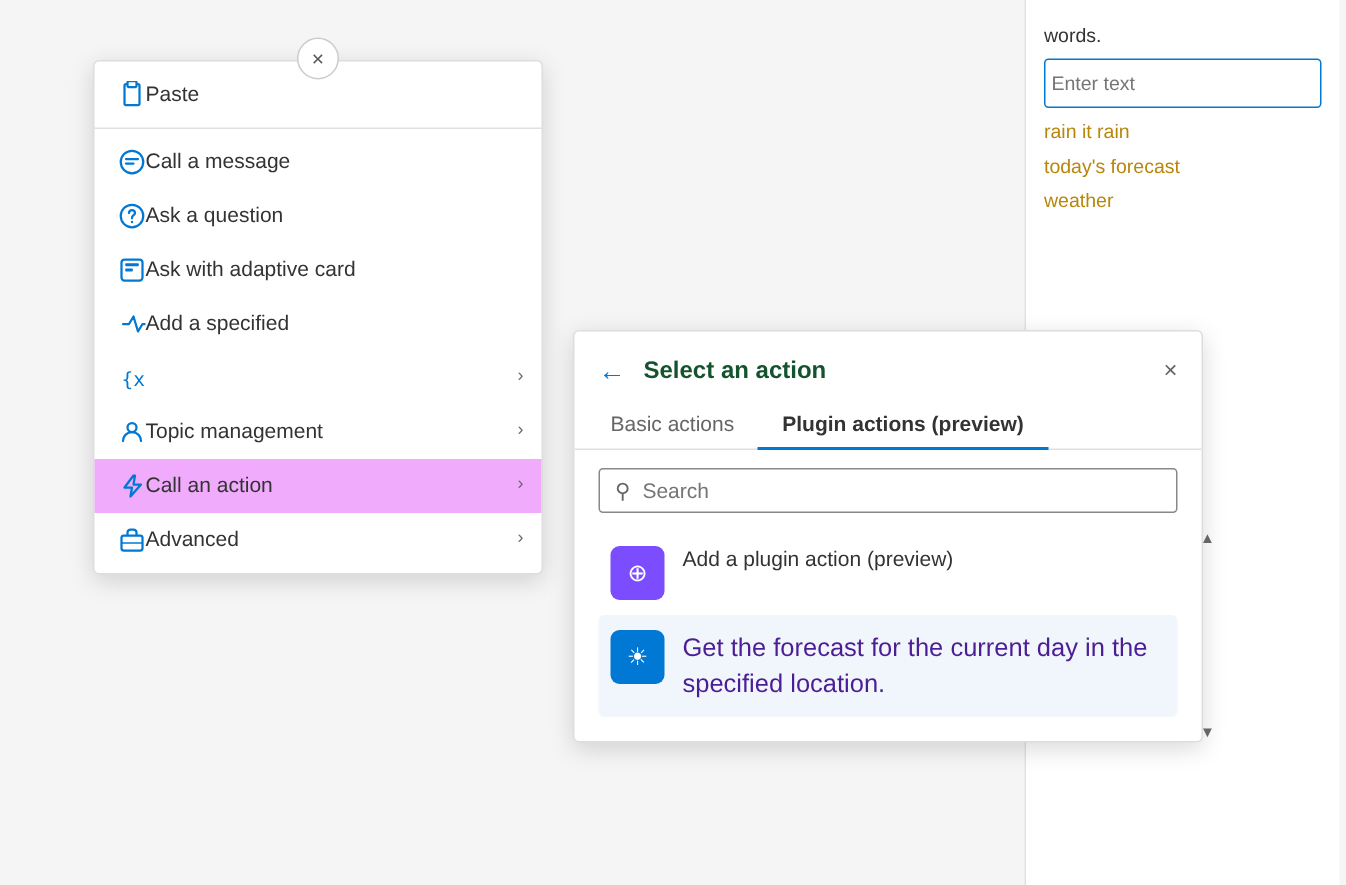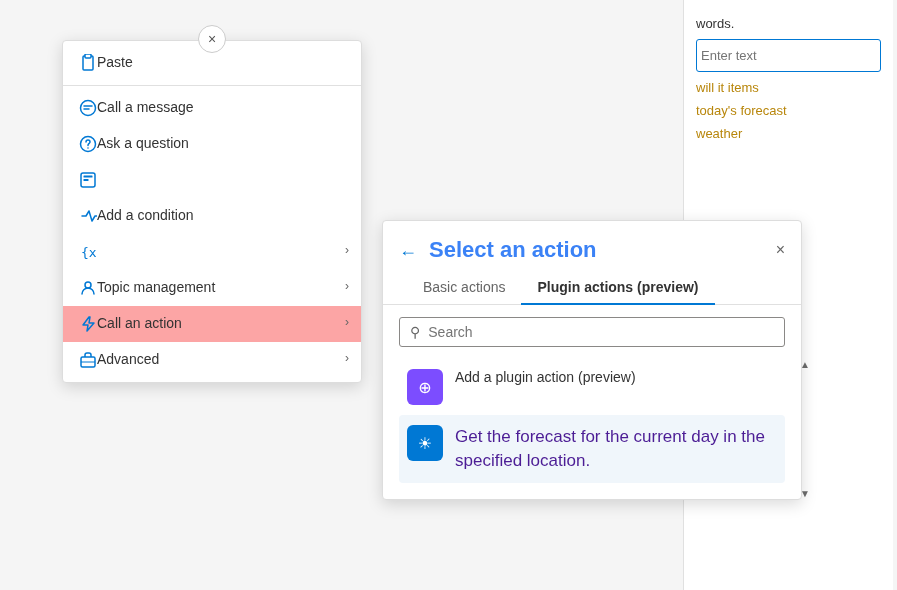--- a/index.html
+++ b/index.html
@@ -91,21 +91,21 @@
       display: flex;
       align-items: flex-start;
       padding: 9px 16px;
       font-size: 14px;
       color: #333;
       cursor: pointer;
       position: relative;
     }
 
     .menu-item.active {
-      background: #fca5a5;
+      background: #f0abfc;
     }
 
     .menu-item .icon {
       width: 18px;
       height: 18px;
       flex-shrink: 0;
       color: #0078d4;
     }
 
     .menu-item .chevron {
@@ -147,38 +147,38 @@
       border: none;
       cursor: pointer;
       font-size: 18px;
       color: #0078d4;
       padding: 0;
       display: flex;
       align-items: center;
     }
 
     .action-panel-title {
-      font-size: 22px;
+      font-size: 16px;
       font-weight: 600;
-      color: #3b82f6;
+      color: #14532d;
       flex: 1;
     }
 
     .action-panel-close {
       background: none;
       border: none;
       cursor: pointer;
       font-size: 16px;
       color: #666;
       padding: 0;
     }
 
     .action-tabs {
       display: flex;
-      padding: 8px 16px 0 24px;
+      padding: 8px 16px 0 8px;
       border-bottom: 1px solid #e0e0e0;
       gap: 0;
     }
 
     .action-tab {
       padding: 8px 16px;
       font-size: 14px;
       cursor: pointer;
       color: #666;
       border-bottom: 2px solid transparent;
@@ -295,21 +295,21 @@
       width: 18px;
       height: 18px;
     }
   </style>
 </head>
 <body>
 
 <div class="right-panel">
   <div class="right-panel-words">words.</div>
   <input class="right-panel-input" type="text" placeholder="Enter text" style="">
-  <div class="right-panel-tag">will it items</div>
+  <div class="right-panel-tag">rain it rain</div>
   <div class="right-panel-tag">today's forecast</div>
   <div class="right-panel-tag">weather</div>
 </div>
 
 <div class="context-menu">
   <div class="close-btn">
     <span>×</span>
   </div>
 
   <div id="menu-items-container">
@@ -335,26 +335,27 @@
             <circle cx="9" cy="13" r="0.8" fill="#0078d4"></circle>
           </svg></span>
         <span>Ask a question</span>
       </div>
       <div class="menu-item">
         <span class="icon"><svg class="svg-icon" viewBox="0 0 18 18" fill="none">
             <rect x="2" y="2" width="14" height="14" rx="2" stroke="#0078d4" stroke-width="1.5"></rect>
             <rect x="4.5" y="4.5" width="9" height="2" rx="0.5" fill="#0078d4"></rect>
             <rect x="4.5" y="8" width="5" height="2" rx="0.5" fill="#0078d4"></rect>
           </svg></span>
+        <span>Ask with adaptive card</span>
       </div>
       <div class="menu-item">
         <span class="icon"><svg class="svg-icon" viewBox="0 0 18 18" fill="none">
             <path d="M3 9h4l3-5 3 10 3-5h2" stroke="#0078d4" stroke-width="1.5" stroke-linecap="round" stroke-linejoin="round"></path>
           </svg></span>
-        <span>Add a condition</span>
+        <span>Add a specified</span>
       </div>
       <div class="menu-item">
         <span class="icon"><svg class="svg-icon" viewBox="0 0 18 18" fill="none">
             <text x="2" y="14" font-size="13" fill="#0078d4" font-family="monospace">{x}</text>
           </svg></span>
         <span class="chevron">›</span>
       </div>
       <div class="menu-item">
         <span class="icon"><svg class="svg-icon" viewBox="0 0 18 18" fill="none">
             <circle cx="9" cy="6" r="3" stroke="#0078d4" stroke-width="1.5"></circle>

